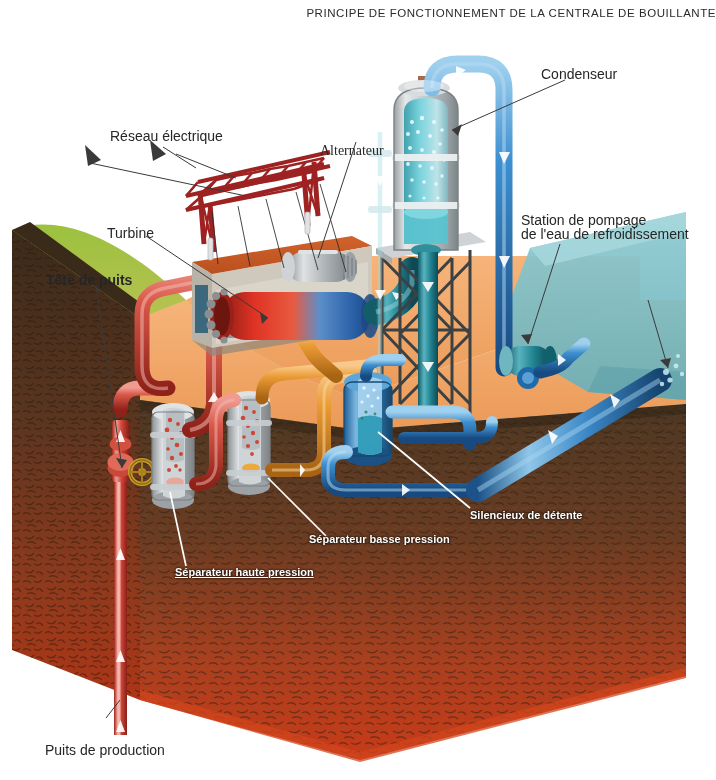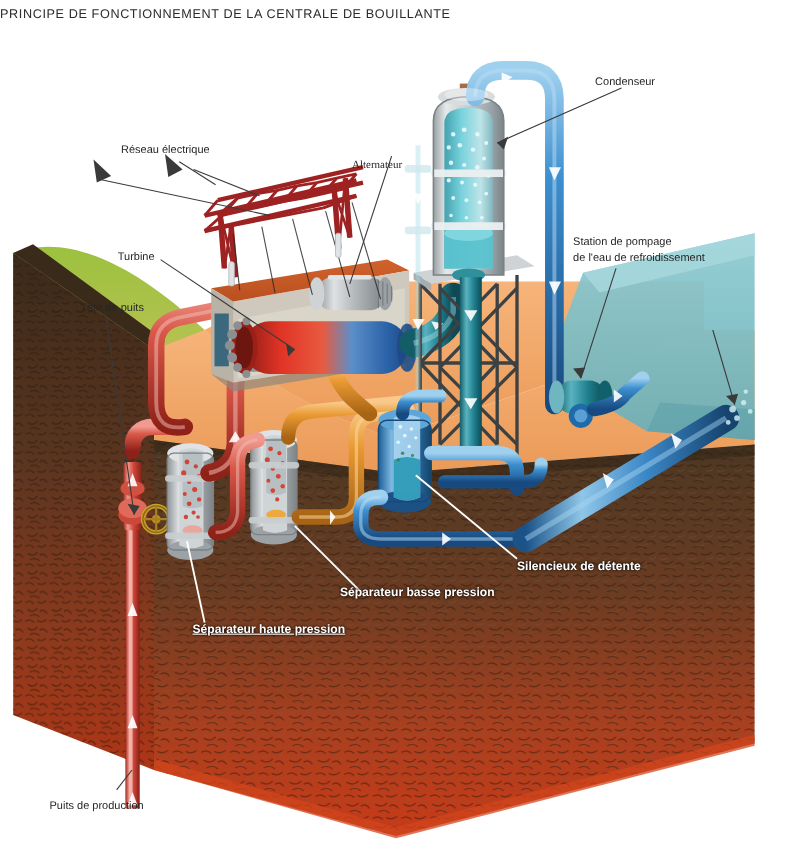--- a/index.html
+++ b/index.html
@@ -1,23 +1,23 @@
 <!DOCTYPE html>
 <html><head>
 <meta charset="utf-8">
 <title>Principe de fonctionnement</title>
 <style>
   html,body{margin:0;padding:0;background:#ffffff;}
   body{width:716px;height:780px;overflow:hidden;
        font-family:"Liberation Sans","DejaVu Sans",sans-serif;}
   #stage{position:relative;width:716px;height:780px;background:#fff;}
   #art{position:absolute;left:0;top:0;width:716px;height:780px;}
-  .ttl{position:absolute;left:0;top:7px;width:716px;text-align:left;
+  .ttl{position:absolute;left:0;top:7px;width:716px;text-align:right;
        font-size:11.5px;letter-spacing:.55px;color:#2b2b2b;}
-  .lbl{position:absolute;font-size:10px;color:#262626;white-space:nowrap;line-height:13.5px;}
+  .lbl{position:absolute;font-size:14px;color:#262626;white-space:nowrap;line-height:13.5px;}
   .lbl.w{color:#ffffff;font-weight:bold;font-size:11px;
          text-shadow:0 0 2px rgba(0,0,0,.85),0 0 3px rgba(0,0,0,.6);}
   .lbl.c{text-align:center;margin-top:10px;}
 </style>
 </head>
 <body>
 
 <div id="stage">
 
   <div class="ttl">PRINCIPE DE FONCTIONNEMENT DE LA CENTRALE DE BOUILLANTE</div>
@@ -548,19 +548,19 @@
   </svg>
 
   <div class="lbl" style="left:110px;top:130px;">Réseau électrique</div>
   <div class="lbl" style="left:320px;top:144px;font-family:Liberation Serif, serif;">Alternateur</div>
   <div class="lbl" style="left:541px;top:68px;">Condenseur</div>
   <div class="lbl" style="left:107px;top:227px;">Turbine</div>
   <div class="lbl c" style="left:521px;top:204px;width:150px;text-align:left;">
     <span>Station de pompage</span><br>
     <span>de l'eau de refroidissement</span>
   </div>
-  <div class="lbl" style="left:73px;top:274px;">Tête de puits</div>
+  <div class="lbl" style="left:46px;top:274px;font-weight:bold;">Tête de puits</div>
   <div class="lbl w" style="left:470px;top:509px;">Silencieux de détente</div>
   <div class="lbl w" style="left:309px;top:533px;">Séparateur basse pression</div>
   <div class="lbl w" style="left:175px;top:566px;text-decoration:underline;">Séparateur haute pression</div>
-  <div class="lbl" style="left:13px;top:726px;padding-left:32px;">Puits de production</div>
+  <div class="lbl" style="left:13px;top:744px;padding-left:32px;">Puits de production</div>
 
 </div>
 
 </body></html>

